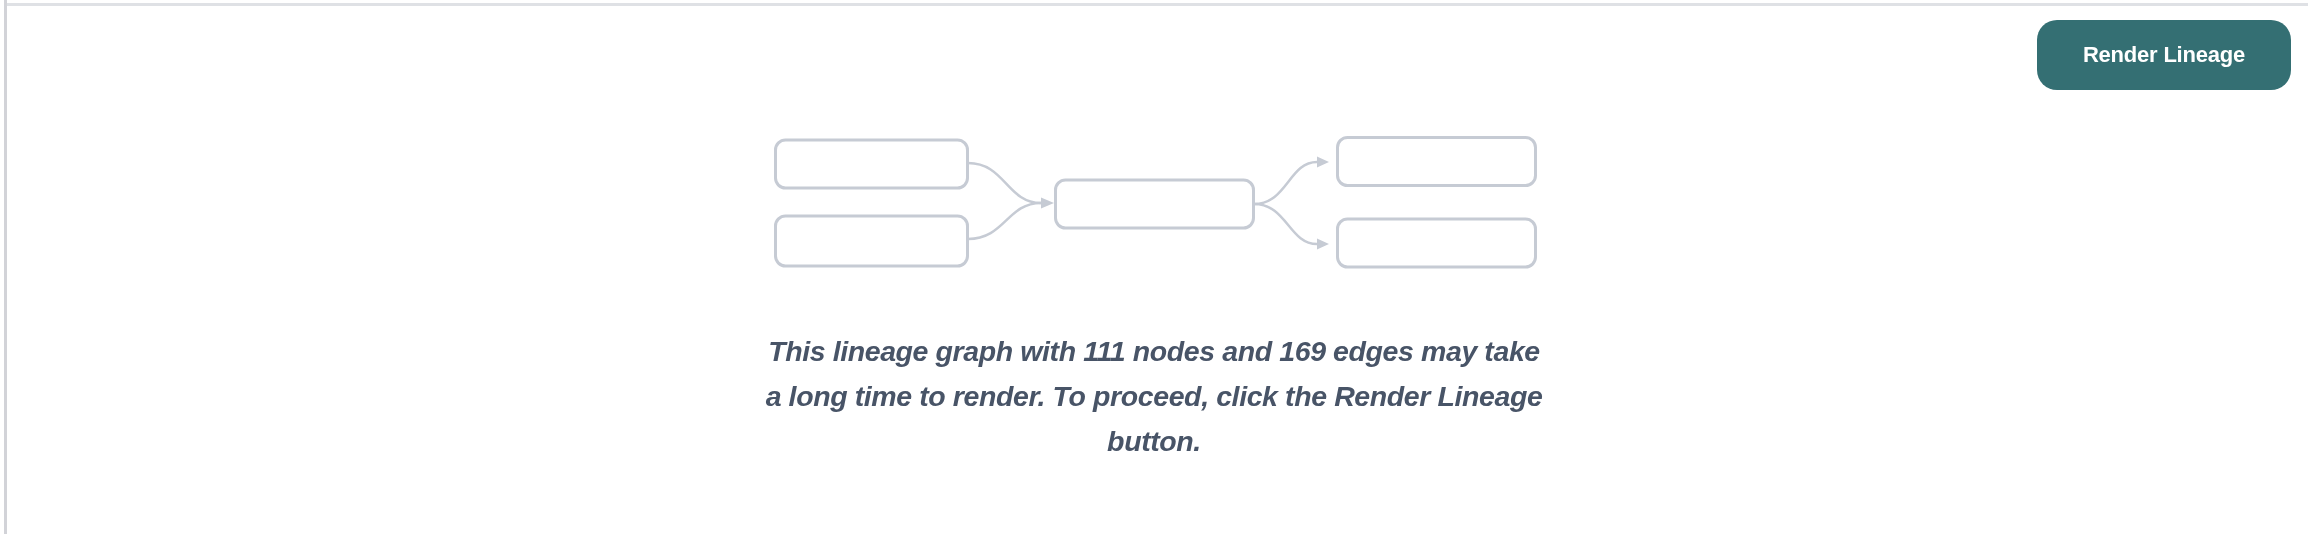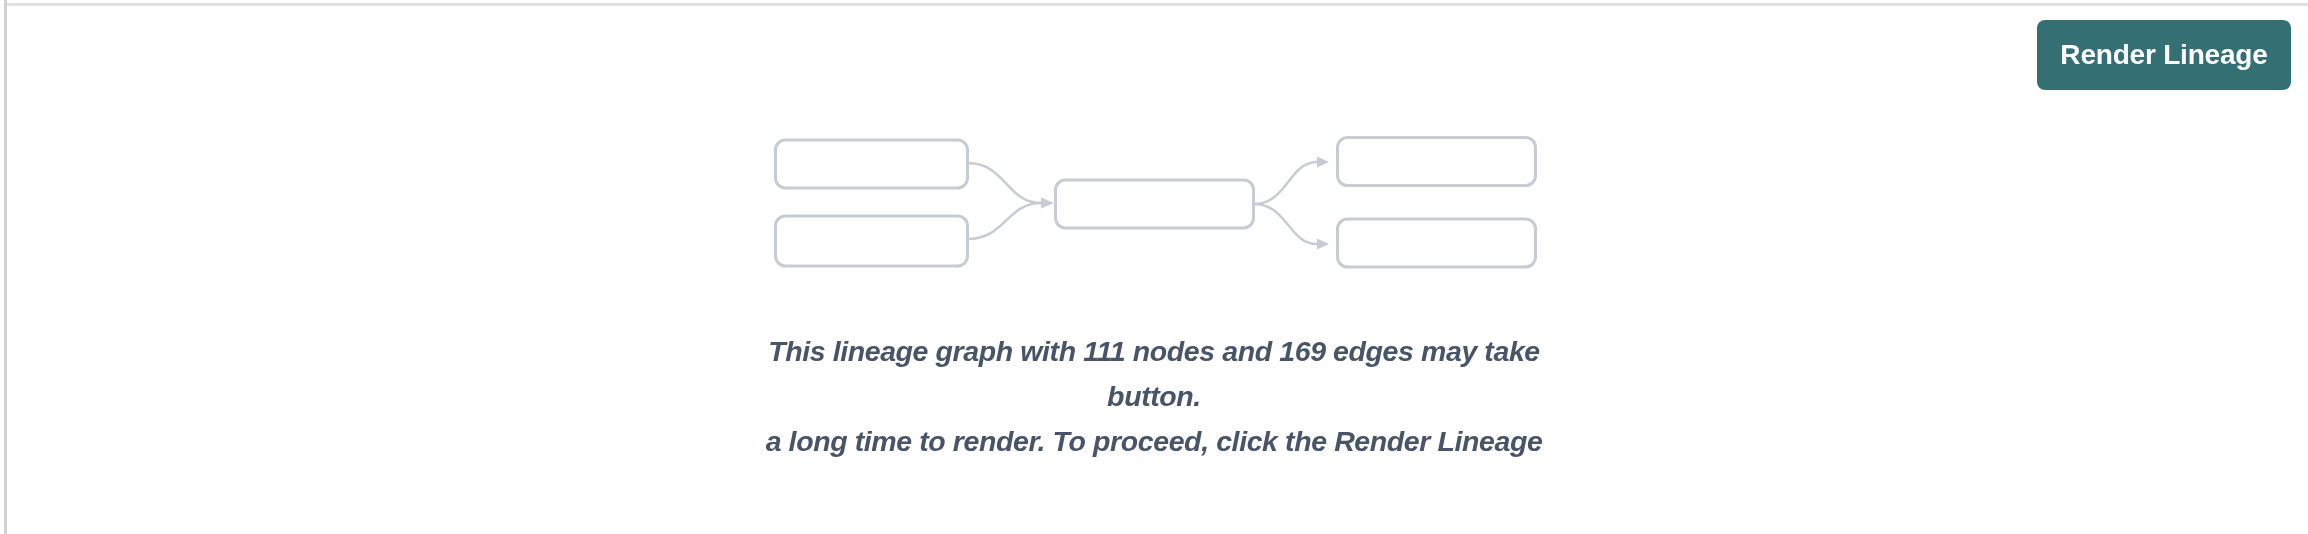--- a/index.html
+++ b/index.html
@@ -33,23 +33,23 @@
     left: 4px; top: 0; width: 3px; height: 534px;
     background: var(--hairline-left);
   }
   .render-btn {
     position: absolute;
     top: 20px; right: 17px;
     width: 254px; height: 70px;
     background: var(--accent);
     color: var(--accent-text);
     border: none;
-    border-radius: 8px;
+    border-radius: 20px;
     font-family: "Liberation Sans", sans-serif;
-    font-size: 28px;
+    font-size: 22px;
     font-weight: 700;
     letter-spacing: -0.2px;
     cursor: pointer;
     display: flex;
     align-items: center;
     justify-content: center;
   }
   .diagram {
     position: absolute;
     left: 769px; top: 133px;
@@ -108,17 +108,17 @@
 
     <rect x="6.5" y="7" width="192" height="48" rx="10"></rect>
     <rect x="6.5" y="83" width="192" height="50" rx="10"></rect>
     <rect x="286.5" y="47" width="198" height="48" rx="10"></rect>
     <rect x="568.5" y="4.5" width="198" height="48" rx="10"></rect>
     <rect x="568.5" y="86" width="198" height="48" rx="10"></rect>
   </svg>
 
   <div class="message">
     <div>This lineage graph with 111 nodes and 169 edges may take</div>
+    <div>a long time to render. To proceed, click the Render Lineage</div>
     <div>button.</div>
-    <div>a long time to render. To proceed, click the Render Lineage</div>
   </div>
 
 </div>
 
 </body></html>

